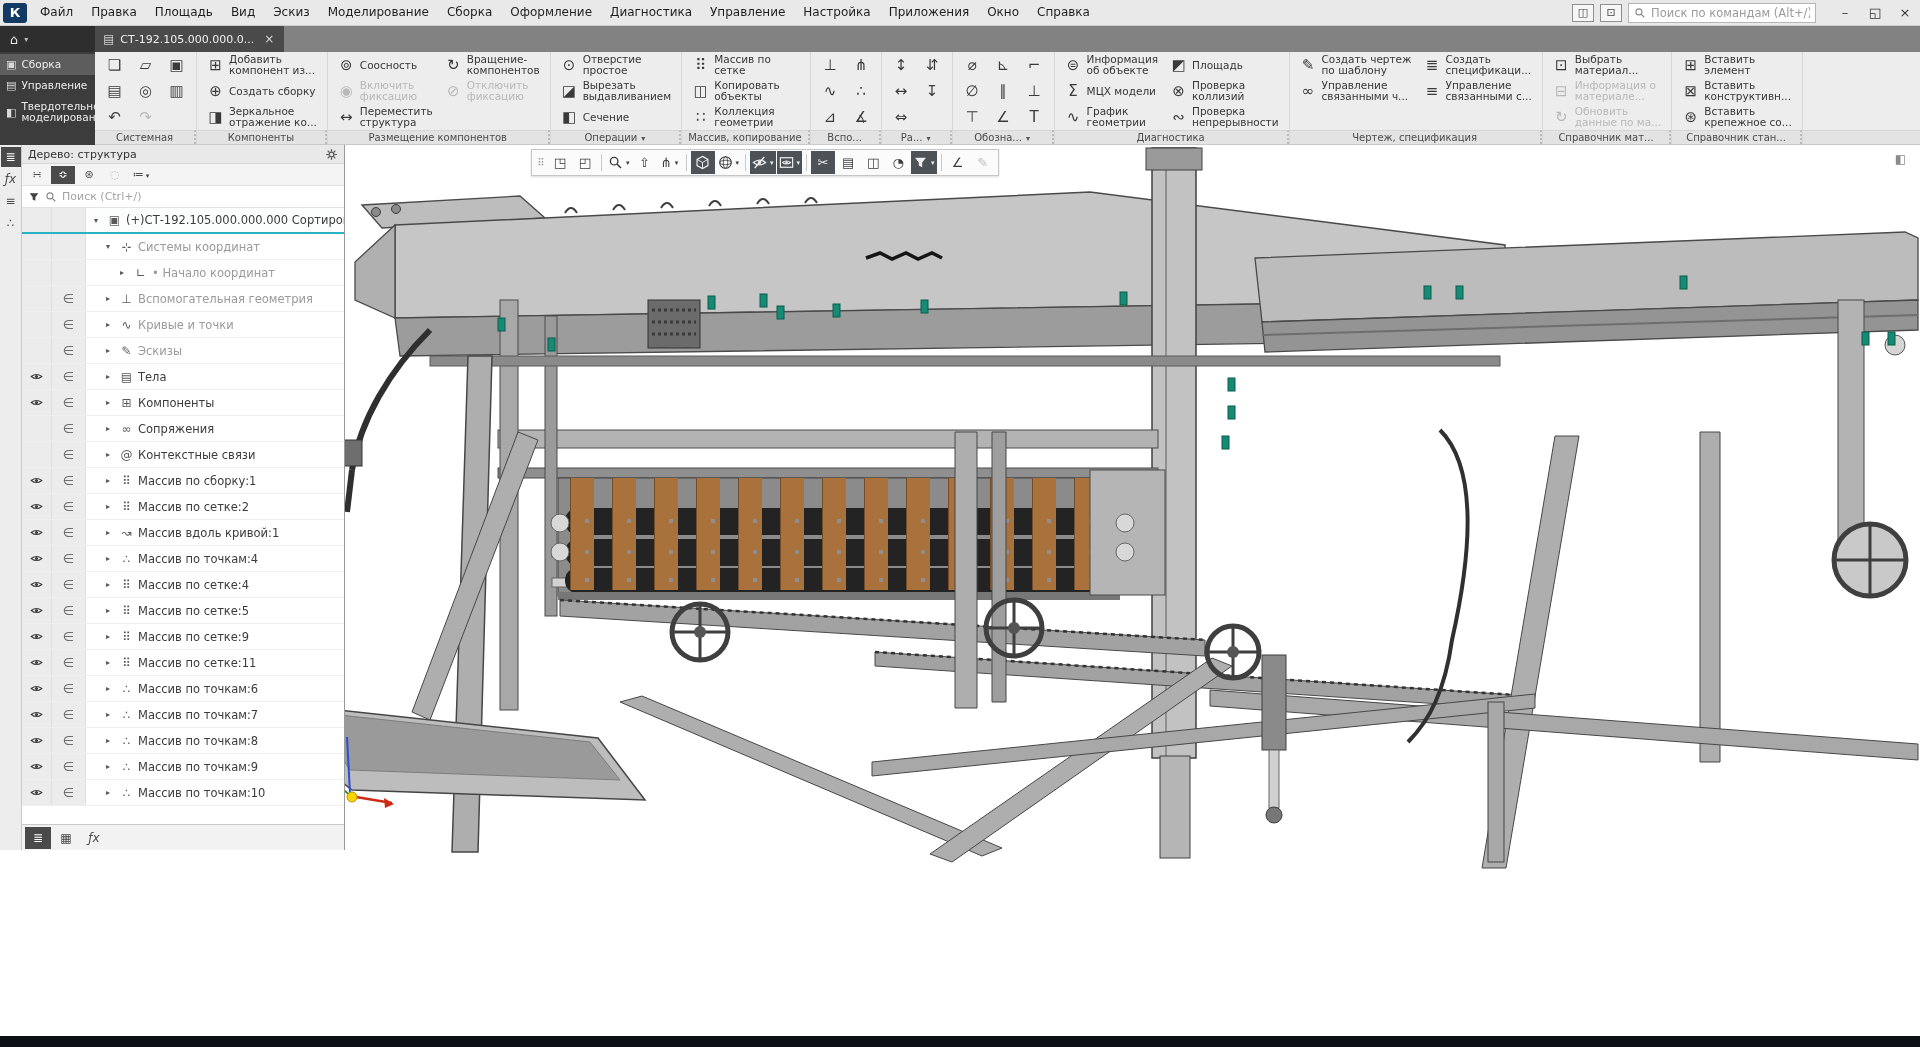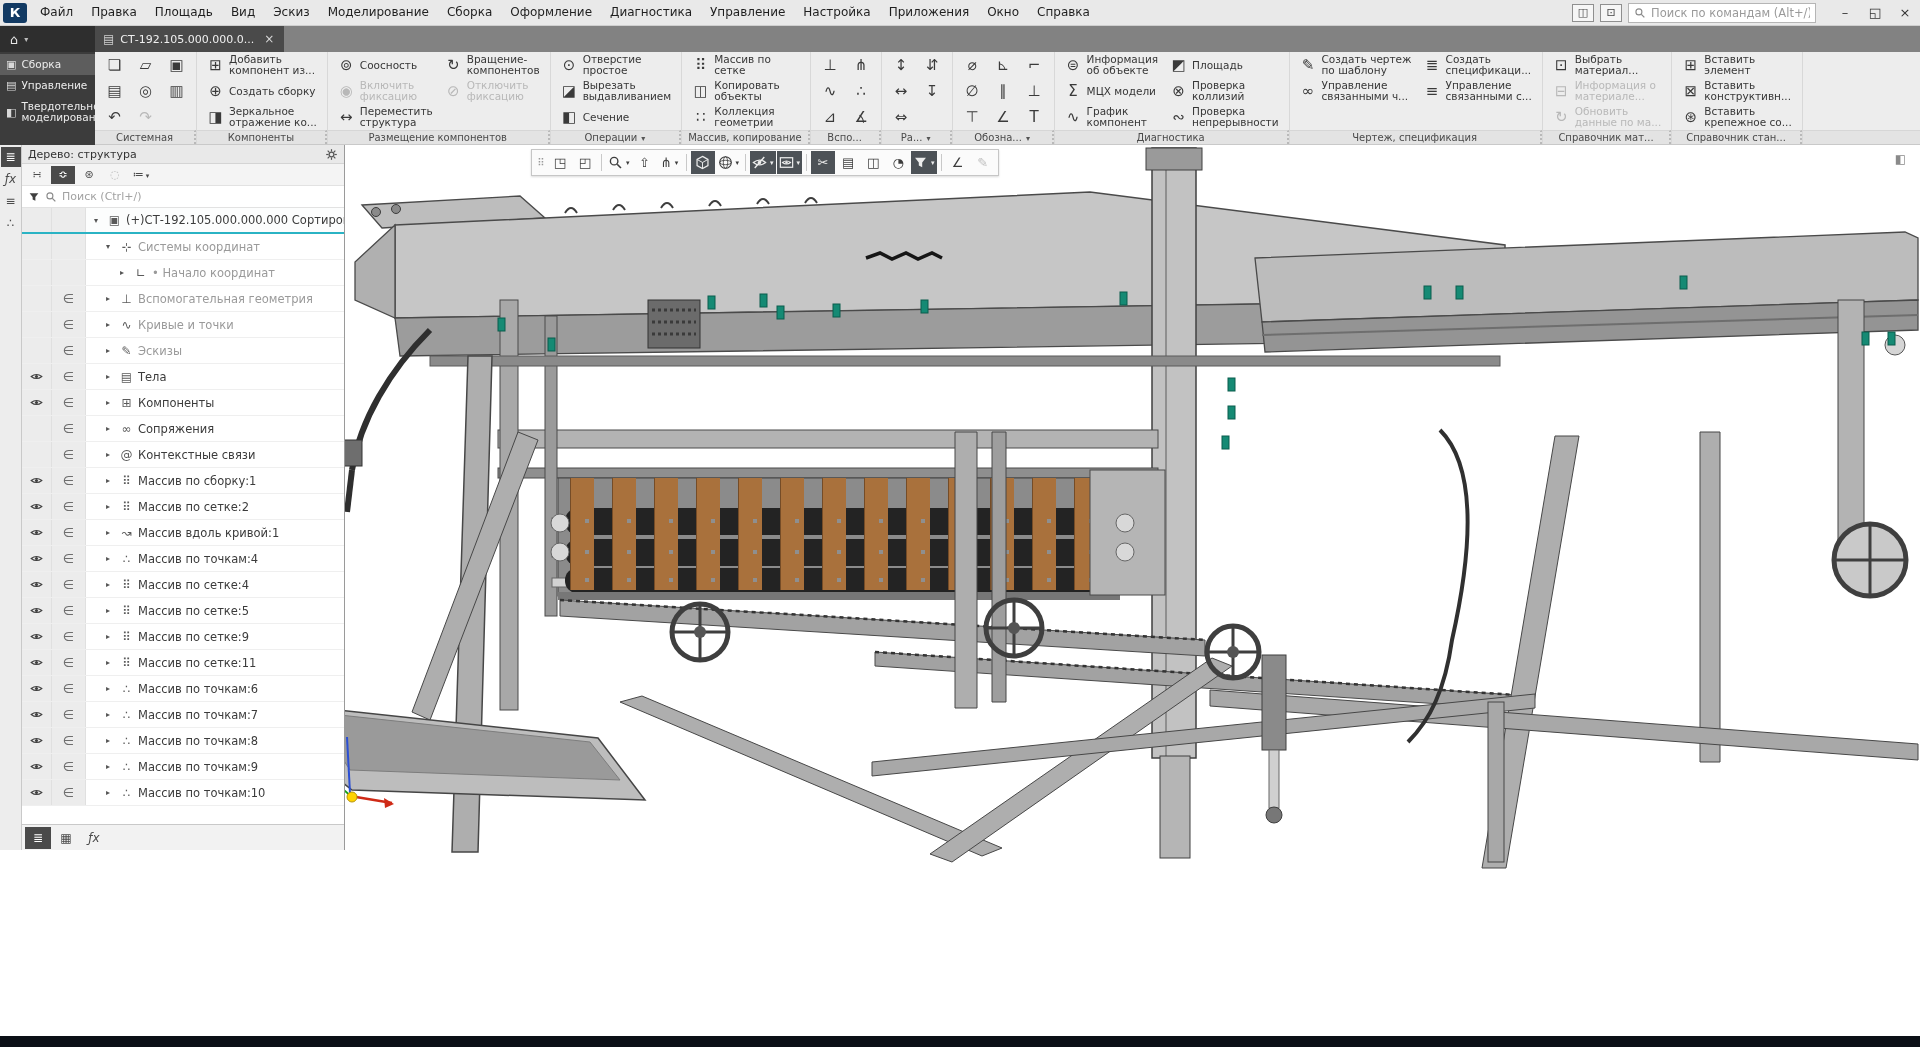--- a/index.html
+++ b/index.html
@@ -606,21 +606,21 @@
             <div style="display: contents;">
             <div class="rbtn">
               <span class="ricn">Σ</span>
               <span class="rlab">МЦХ модели</span>
             </div>
           </div>
             <div style="display: contents;">
             <div class="rbtn">
               <span class="ricn">∿</span>
               <span class="rlab">График
-компонент</span>
+геометрии</span>
             </div>
           </div>
             <div style="display: contents;">
             <div class="rbtn">
               <span class="ricn">◩</span>
               <span class="rlab">Площадь</span>
             </div>
           </div>
             <div style="display: contents;">
             <div class="rbtn">

